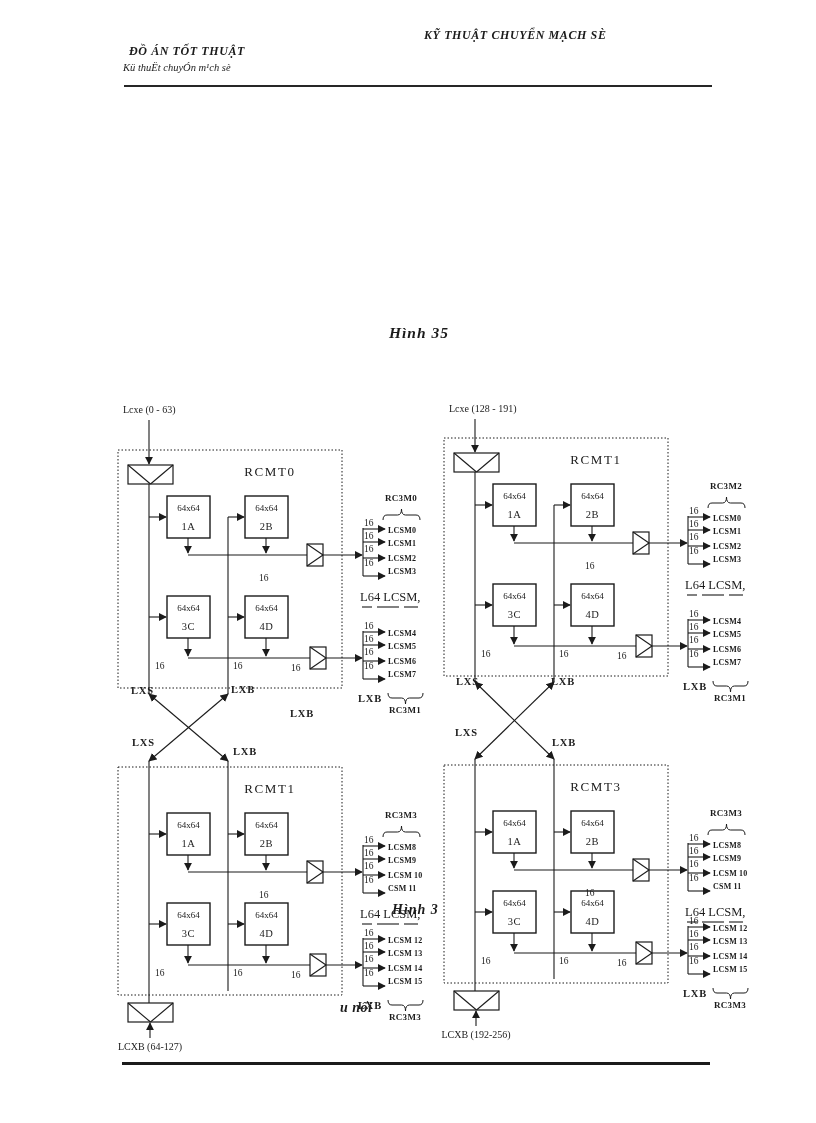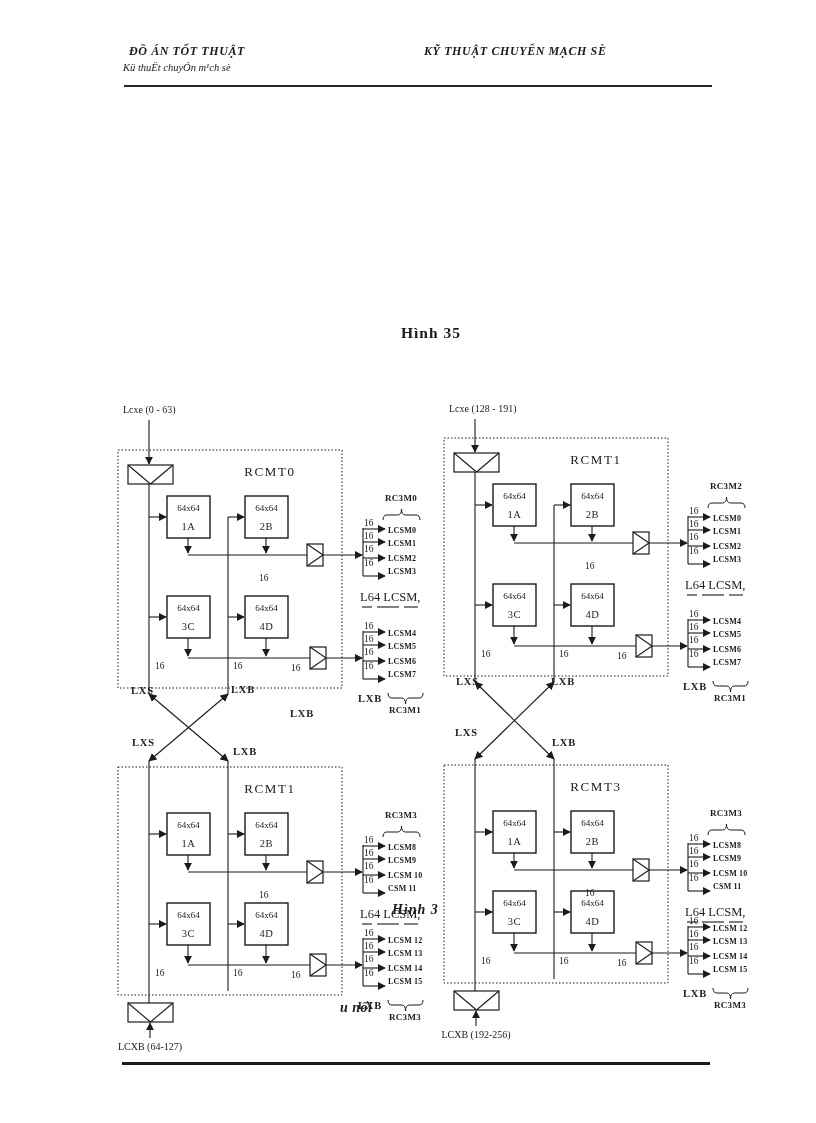--- a/index.html
+++ b/index.html
@@ -1,25 +1,25 @@
 <!DOCTYPE html>
 <html><head>
 <meta charset="utf-8">
 <style>
   * { margin:0; padding:0; box-sizing:border-box; }
   html,body { width:816px; height:1123px; background:#ffffff; }
   body { position:relative; font-family:"Liberation Serif", serif; color:#1b1b1b; overflow:hidden; }
 
   .h-left  { position:absolute; left:129px; top:44px;  font-style:italic; font-weight:600; font-size:12px; letter-spacing:.6px; }
-  .h-right { position:absolute; left:424px; top:44px;  font-style:italic; font-weight:600; font-size:12px; letter-spacing:.6px; }
+  .h-right { position:absolute; left:424px; top:28px;  font-style:italic; font-weight:600; font-size:12px; letter-spacing:.6px; }
   .h-sub   { position:absolute; left:123px; top:62px;  font-style:italic; font-size:10.5px;text-align:right; }
   .h-rule  { position:absolute; left:124px; top:85px;  width:588px; height:2px;   background:#262626; }
   .f-rule  { position:absolute; left:122px; top:1062px; width:588px; height:2.5px; background:#1b1b1b; }
 
-  .fig-title { position:absolute; left:389px; top:324px; font-weight:bold; font-size:15.5px; letter-spacing:1px;margin-left:12px; }
+  .fig-title { position:absolute; left:389px; top:324px; font-style:italic; font-weight:bold; font-size:15.5px; letter-spacing:1px; }
   .ov  { position:absolute; font-style:italic; font-weight:bold; }
   .ov1 { left:392px; top:902px; font-size:14px; letter-spacing:1px; }
   .ov2 { left:340px; top:976px; font-size:14px;  letter-spacing:.5px;margin-top:24px; }
 
   #diagram { position:absolute; left:0; top:0; }
   .t     { font-family:"Liberation Serif", serif; fill:#1b1b1b; }
   .qtitle{ font-size:13px;  letter-spacing:1.6px; }
   .bsize { font-size:9px; }
   .bname { font-size:10.5px; letter-spacing:.5px; }
   .bus   { font-size:9.5px; }

